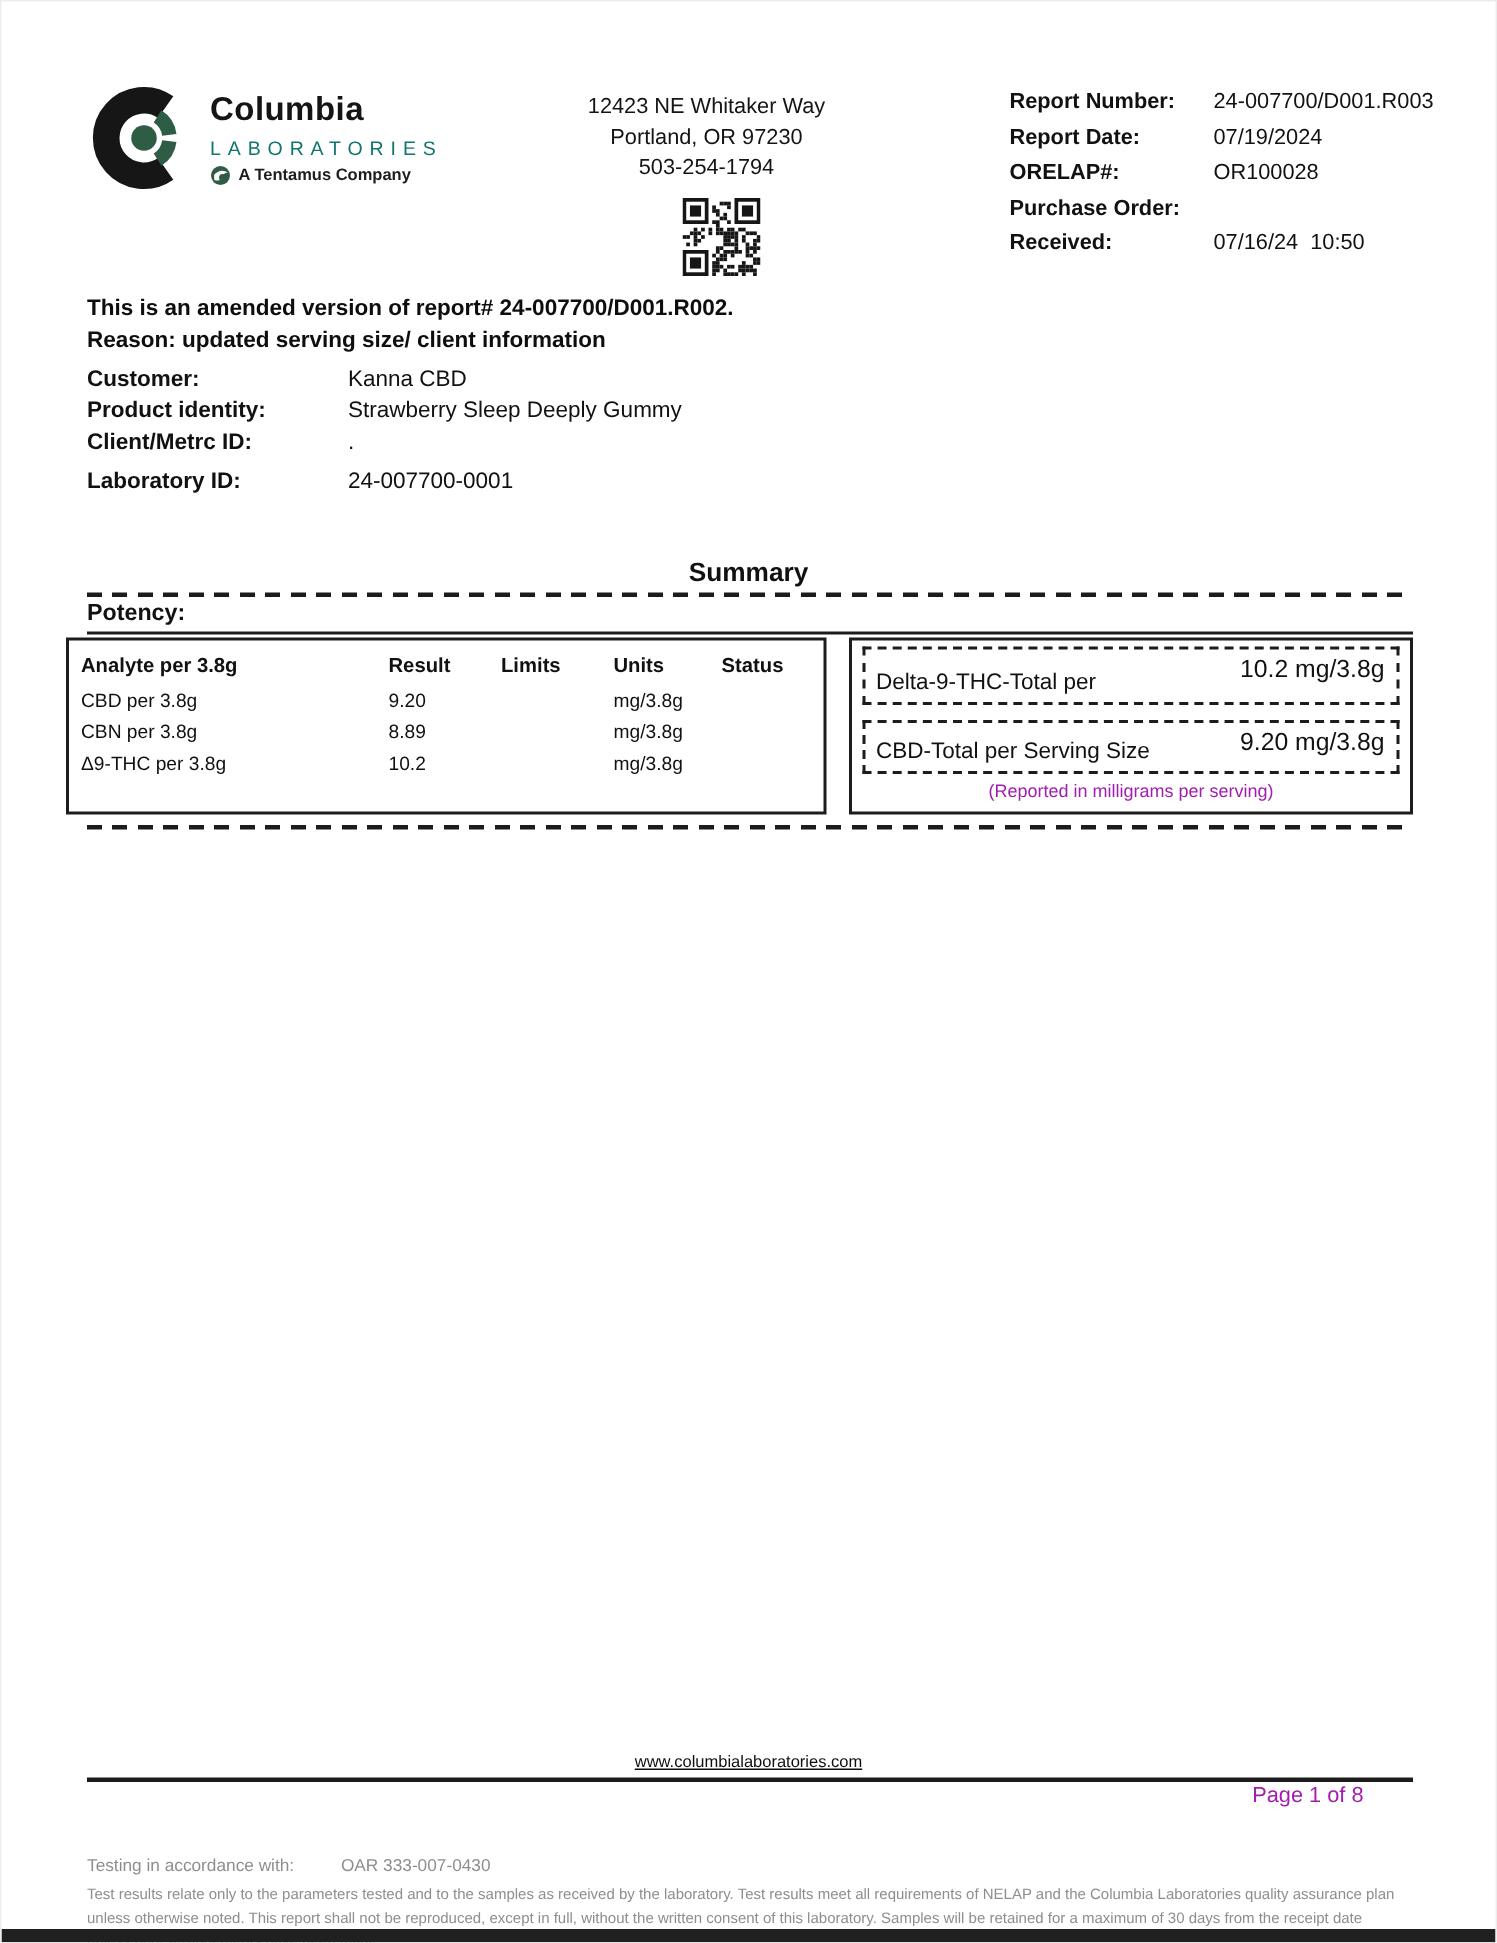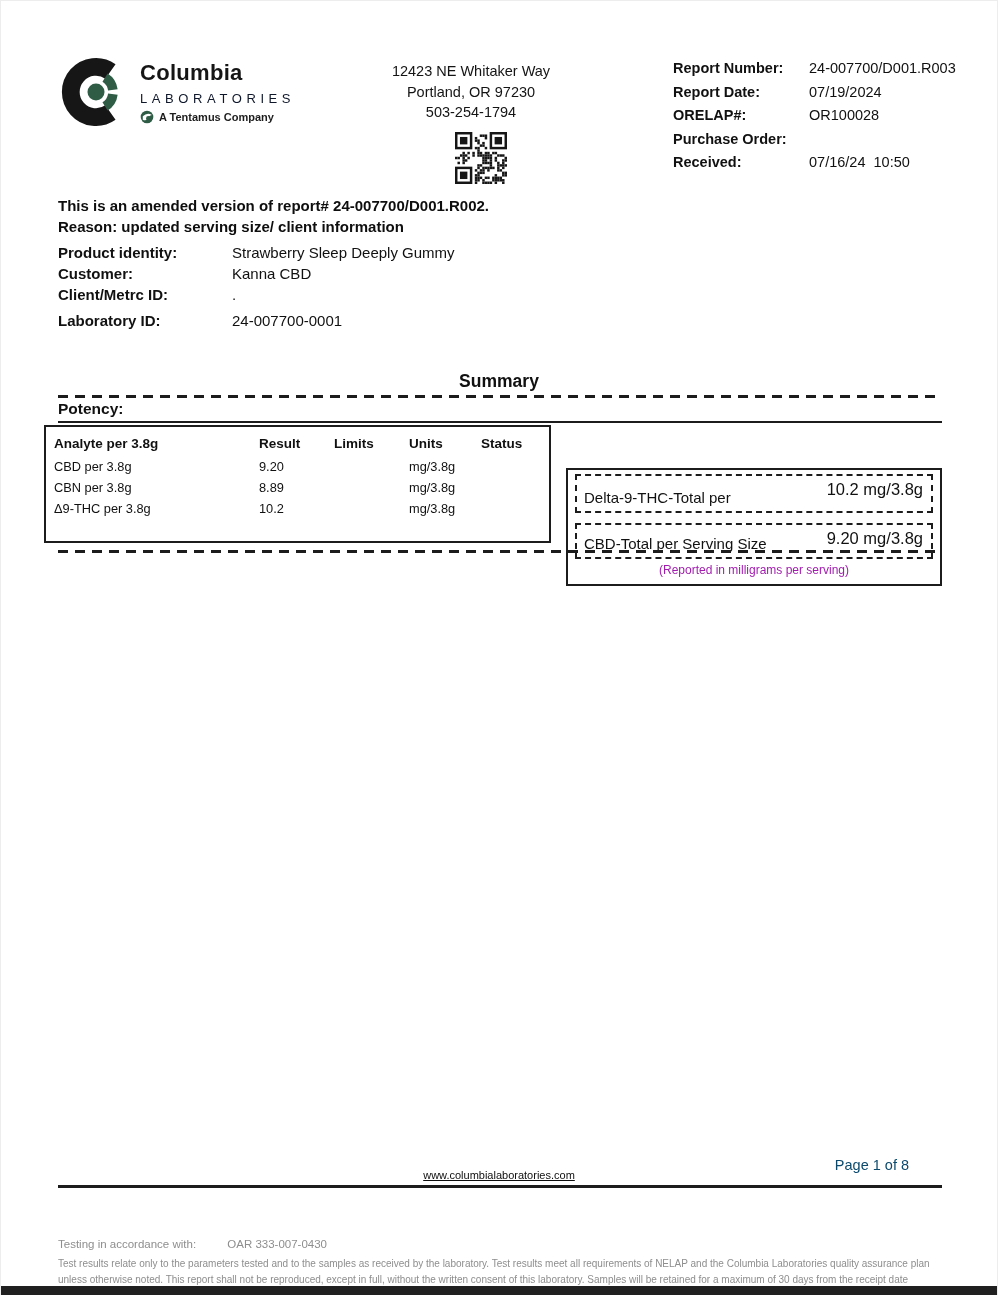--- a/index.html
+++ b/index.html
@@ -9,21 +9,21 @@
     border-top:1px solid #ededed; border-left:1px solid #ededed; border-right:1px solid #ededed;
     box-sizing:border-box; overflow:hidden;
   }
   .abs { position:absolute; }
 
   
   .logo-wrap { left:58px; top:52px; display:flex; align-items:flex-start; }
   .logo-mark { width:74px; height:78px; }
   .logo-text { margin-left:7px; padding-top:4px; }
   .brand-name { font-size:22px; font-weight:bold; color:#151515; line-height:32px; letter-spacing:0.3px; }
-  .brand-sub { font-size:13px; letter-spacing:4.6px; color:#0f172a; margin-top:2px; }
+  .brand-sub { font-size:13px; letter-spacing:4.6px; color:#0f766e; margin-top:2px; }
   .brand-tag { margin-top:4px; display:flex; align-items:center; gap:5px;
                font-size:11px; font-weight:bold; color:#1d1d1d; }
   .tag-icon { width:14px; height:14px; }
 
   .address { left:350px; top:60px; width:240px; text-align:center; font-size:14.5px; line-height:20.5px; color:#141414; }
   .qr { left:454px; top:131px; width:52px; height:52px; }
 
   .report-info { left:672px; top:59px; }
   .ri-row { display:flex; margin-bottom:7.5px; }
   .ri-label { width:136px; font-weight:bold; font-size:14.5px; }
@@ -46,31 +46,31 @@
 
   .potency-box { left:43px; top:424px; width:507px; height:118px;
                  border:2px solid #1c1c1c; box-sizing:border-box; padding:5px 0 0 8px; }
   table.potency { border-collapse:collapse; width:98%; table-layout:fixed; }
   table.potency th { text-align:left; font-size:13.5px; padding:4px 0 5px 0; }
   table.potency td { font-size:12.8px; padding:3px 0; }
   .col-analyte { width:205px; } .col-result { width:75px; } .col-limits { width:75px; }
   .col-units { width:72px; } .col-status { width:auto; }
 
   .totals-box { left:565px; top:424px; width:376px; height:118px;
-                border:2px solid #1c1c1c; box-sizing:border-box; padding:4px 7px 0 7px;margin-top:43px; }
+                border:2px solid #1c1c1c; box-sizing:border-box; padding:4px 7px 0 7px; }
   .total-row { border:2px dashed #1c1c1c; box-sizing:border-box; display:flex;
                justify-content:space-between; padding:3px 8px 3px 7px; }
   .total-row.r1 { height:39px; margin-bottom:10px; }
   .total-row.r2 { height:36px; }
   .total-label { font-size:15px; align-self:flex-end; padding-bottom:2px; }
   .total-value { font-size:16.5px; align-self:flex-start; padding-top:1px; }
   .totals-note { text-align:center; font-size:12px; margin-top:4px; color:#a21caf; }
 
   
-  .page-indicator { right:88px; top:1156px; font-size:14.5px; color:#0c4a6e; }
+  .page-indicator { right:88px; top:1188px; font-size:14.5px; color:#a21caf; }
   .website { left:0; top:1168px; width:100%; text-align:center; font-size:11px; font-weight:normal; }
   .website span { text-decoration:underline; color:#0e0e0e; }
   .footer-line { left:57px; width:884px; top:1184px; height:2.5px; background:#1c1c1c; }
   .disclaimer { left:57px; top:1255px; width:880px; font-size:10px; color:#8e8e8e; line-height:15.5px; }
   .accordance { left:57px; top:1237px; font-size:11.5px; color:#8e8e8e; }
   .accordance .val { margin-left:28px; }
   .bottom-bar { left:0; bottom:0; width:100%; height:9px; background:#202020; }
 </style>
 </head>
 <body>
@@ -257,26 +257,26 @@
     </div>
   </div>
 
   <div class="abs amendment">
     <div>This is an amended version of report# 24-007700/D001.R002.</div>
     <div>Reason: updated serving size/ client information</div>
   </div>
 
   <div class="abs sample-info">
     <div class="si-row">
+      <div class="si-label">Customer:</div>
+      <div class="si-value">Kanna CBD</div>
+    </div>
+    <div class="si-row">
       <div class="si-label">Product identity:</div>
       <div class="si-value">Strawberry Sleep Deeply Gummy</div>
-    </div>
-    <div class="si-row">
-      <div class="si-label">Customer:</div>
-      <div class="si-value">Kanna CBD</div>
     </div>
     <div class="si-row">
       <div class="si-label">Client/Metrc ID:</div>
       <div class="si-value">.</div>
     </div>
     <div class="si-row si-gap">
       <div class="si-label">Laboratory ID:</div>
       <div class="si-value">24-007700-0001</div>
     </div>
   </div>

